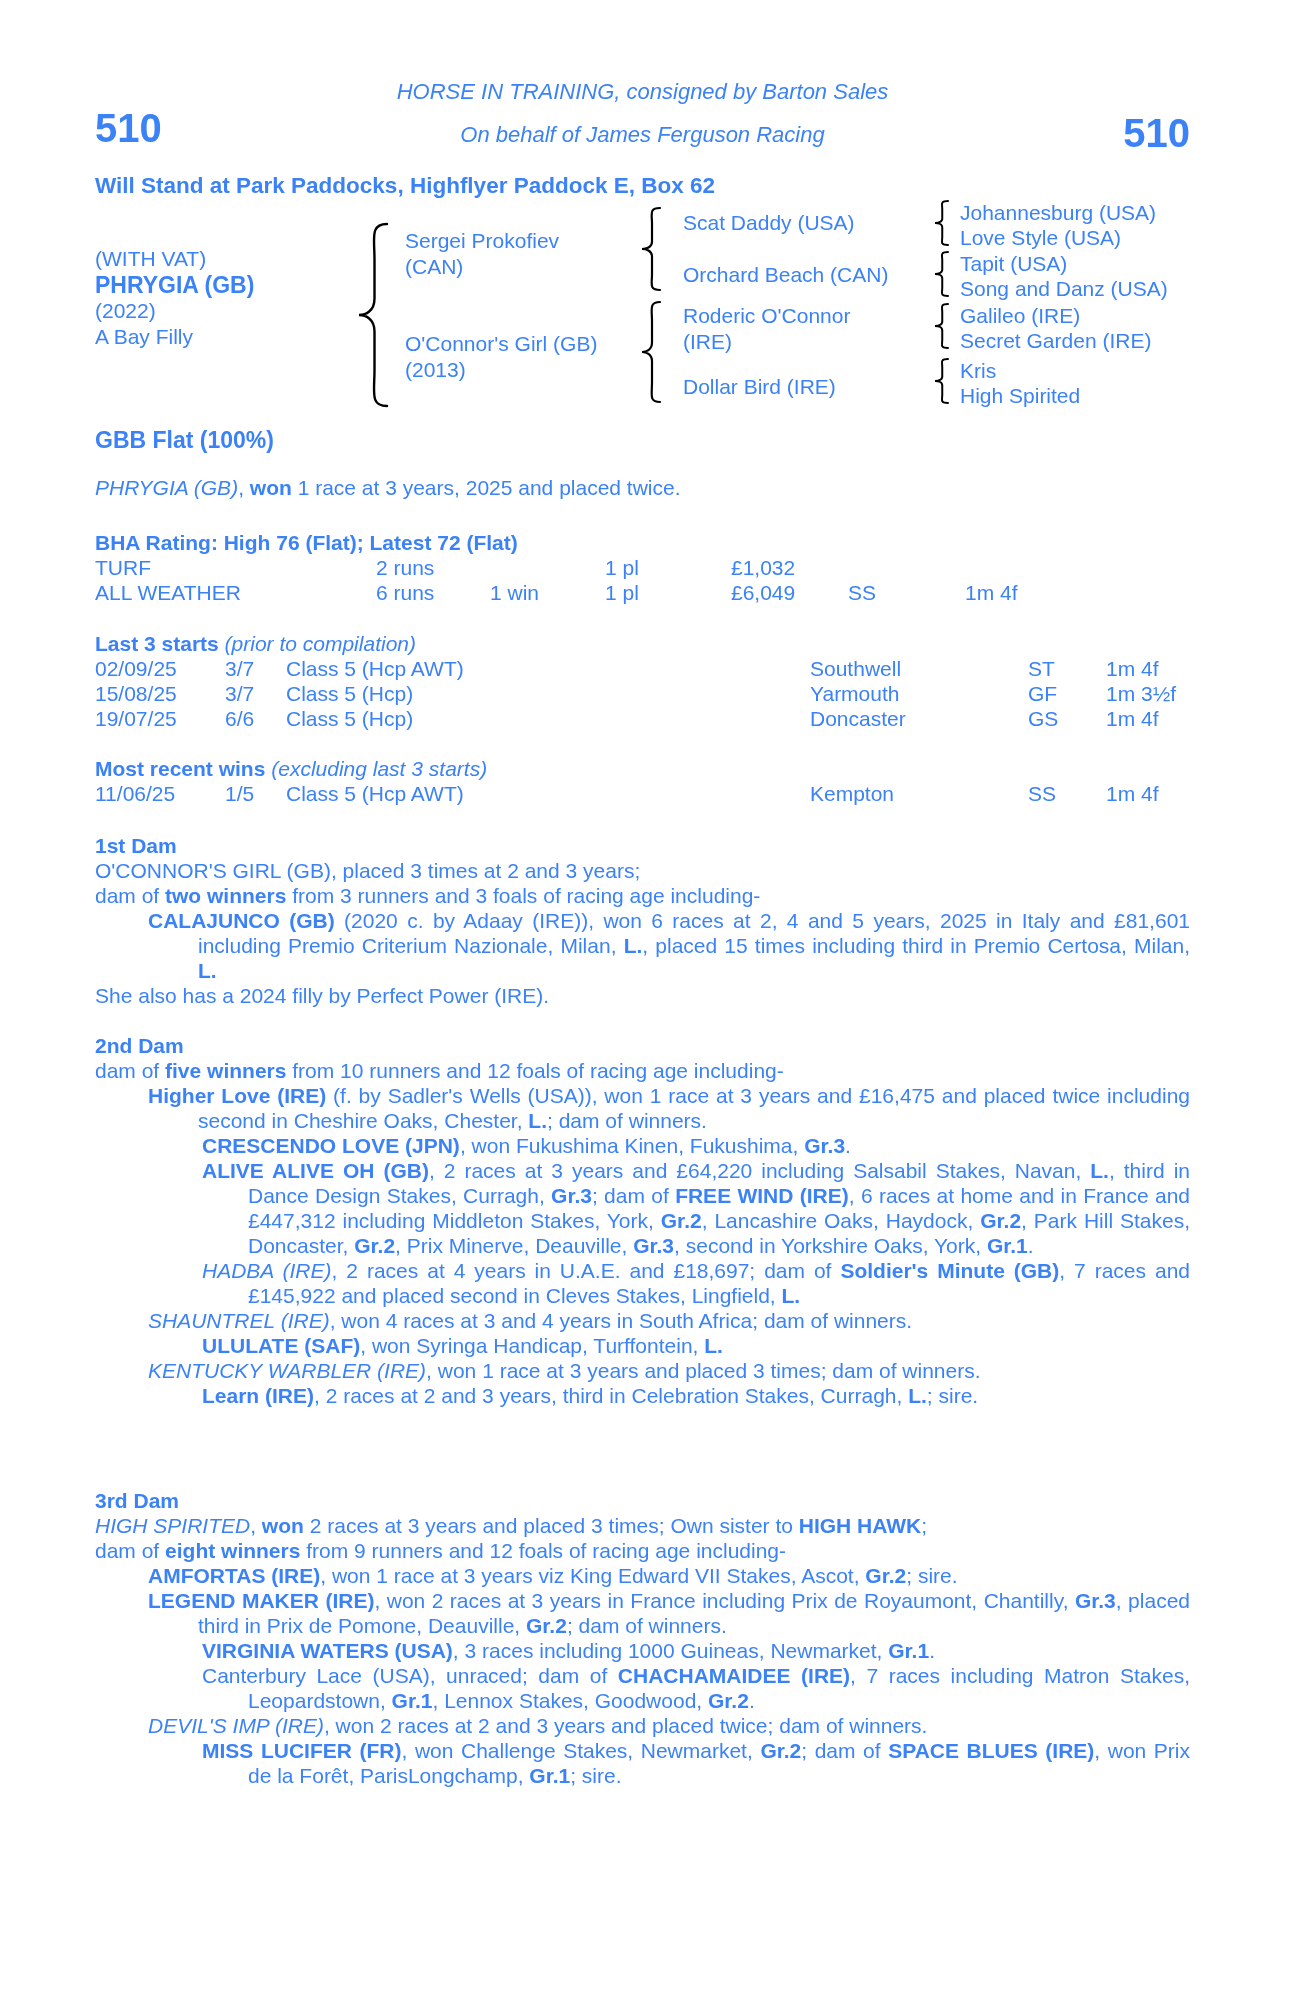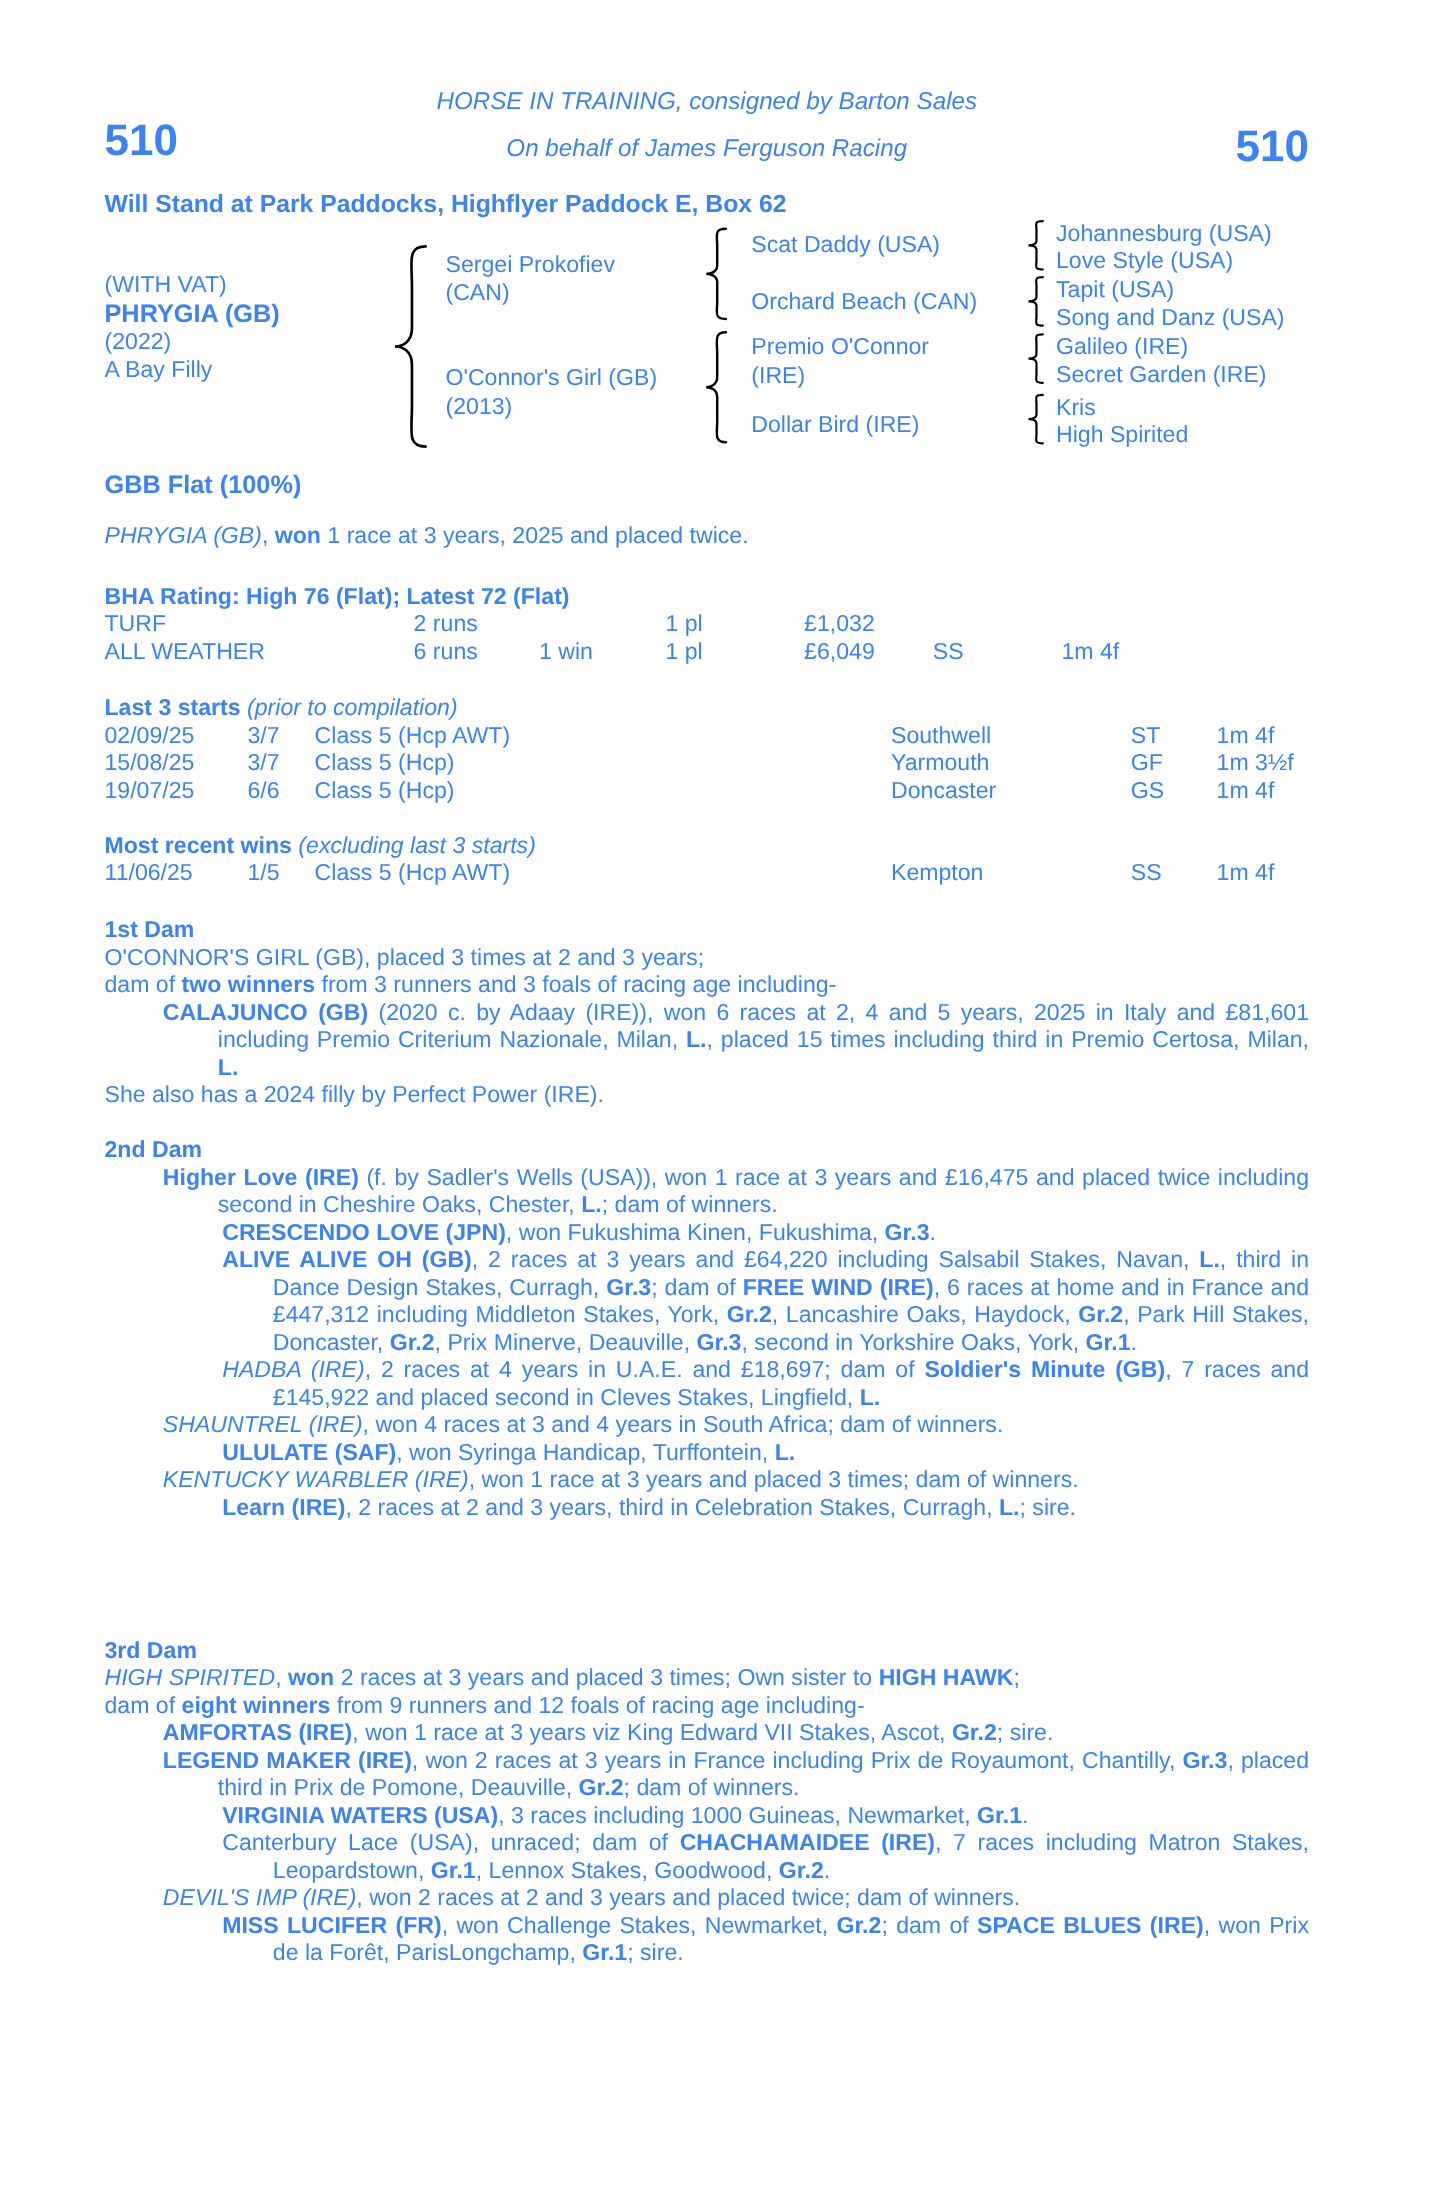--- a/index.html
+++ b/index.html
@@ -54,21 +54,21 @@
       <span class="line">(2013)</span>
     </div>
 
     <div class="pblock" style="left:683px;top:15px">
       <span class="line">Scat Daddy (USA)</span>
     </div>
     <div class="pblock" style="left:683px;top:67px">
       <span class="line">Orchard Beach (CAN)</span>
     </div>
     <div class="pblock" style="left:683px;top:108px;line-height:26px">
-      <span class="line">Premio O'Connor</span>
+      <span class="line">Roderic O'Connor</span>
       <span class="line">(IRE)</span>
     </div>
     <div class="pblock" style="left:683px;top:179px">
       <span class="line">Dollar Bird (IRE)</span>
     </div>
 
     <div class="pblock gen3" style="left:960px;top:6px">
       <span class="line">Johannesburg (USA)</span>
       <span class="line">Love Style (USA)</span>
     </div>
@@ -184,20 +184,21 @@
         <p class="para"><span>O'CONNOR'S GIRL (GB), placed 3 times at 2 and 3 years;</span></p>
         <p class="para"><span>dam of </span><span class="b">two winners</span><span> from 3 runners and 3 foals of racing age including-</span></p>
         <p class="para lvl1"><span class="b">CALAJUNCO (GB)</span><span> (2020 c. by Adaay (IRE)), won 6 races at 2, 4 and 5 years, 2025 in Italy and £81,601 including Premio Criterium Nazionale, Milan, </span><span class="b">L.</span><span>, placed 15 times including third in Premio Certosa, Milan, </span><span class="b">L.</span></p>
         <p class="para"><span>She also has a 2024 filly by Perfect Power (IRE).</span></p>
       </div>
   </div>
 
   <div class="abs" style="left:95px;top:1033px;width:1095px">
     <div class="b">2nd Dam</div>
     <div>
+        <p class="para"><span>dam of </span><span class="b">five winners</span><span> from 10 runners and 12 foals of racing age including-</span></p>
         <p class="para lvl1"><span class="b">Higher Love (IRE)</span><span> (f. by Sadler's Wells (USA)), won 1 race at 3 years and £16,475 and placed twice including second in Cheshire Oaks, Chester, </span><span class="b">L.</span><span>; dam of winners.</span></p>
         <p class="para lvl2"><span class="b">CRESCENDO LOVE (JPN)</span><span>, won Fukushima Kinen, Fukushima, </span><span class="b">Gr.3</span><span>.</span></p>
         <p class="para lvl2"><span class="b">ALIVE ALIVE OH (GB)</span><span>, 2 races at 3 years and £64,220 including Salsabil Stakes, Navan, </span><span class="b">L.</span><span>, third in Dance Design Stakes, Curragh, </span><span class="b">Gr.3</span><span>; dam of </span><span class="b">FREE WIND (IRE)</span><span>, 6 races at home and in France and £447,312 including Middleton Stakes, York, </span><span class="b">Gr.2</span><span>, Lancashire Oaks, Haydock, </span><span class="b">Gr.2</span><span>, Park Hill Stakes, Doncaster, </span><span class="b">Gr.2</span><span>, Prix Minerve, Deauville, </span><span class="b">Gr.3</span><span>, second in Yorkshire Oaks, York, </span><span class="b">Gr.1</span><span>.</span></p>
         <p class="para lvl2"><span class="i">HADBA (IRE)</span><span>, 2 races at 4 years in U.A.E. and £18,697; dam of </span><span class="b">Soldier's Minute (GB)</span><span>, 7 races and £145,922 and placed second in Cleves Stakes, Lingfield, </span><span class="b">L.</span></p>
         <p class="para lvl1"><span class="i">SHAUNTREL (IRE)</span><span>, won 4 races at 3 and 4 years in South Africa; dam of winners.</span></p>
         <p class="para lvl2"><span class="b">ULULATE (SAF)</span><span>, won Syringa Handicap, Turffontein, </span><span class="b">L.</span></p>
         <p class="para lvl1"><span class="i">KENTUCKY WARBLER (IRE)</span><span>, won 1 race at 3 years and placed 3 times; dam of winners.</span></p>
         <p class="para lvl2"><span class="b">Learn (IRE)</span><span>, 2 races at 2 and 3 years, third in Celebration Stakes, Curragh, </span><span class="b">L.</span><span>; sire.</span></p>
       </div>
   </div>

